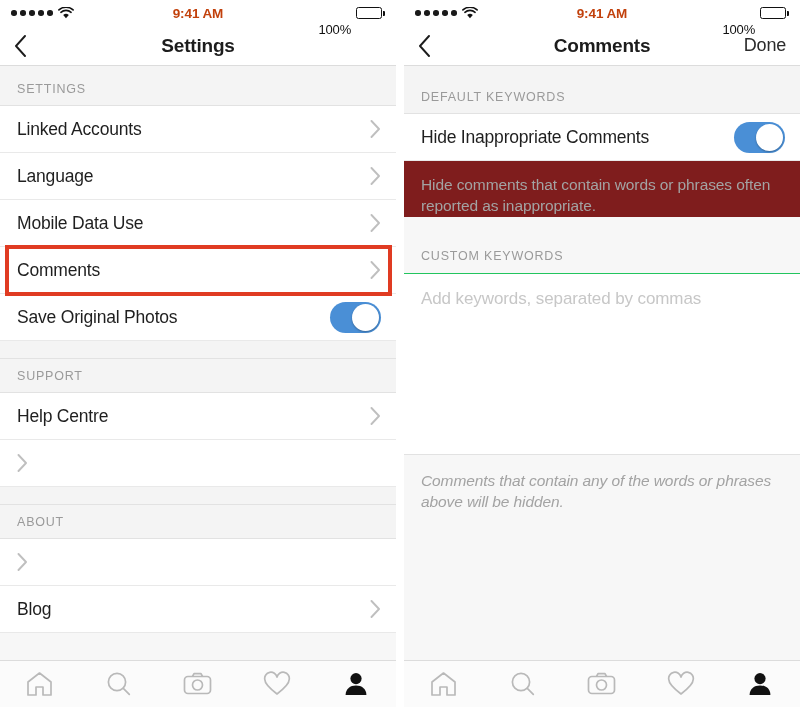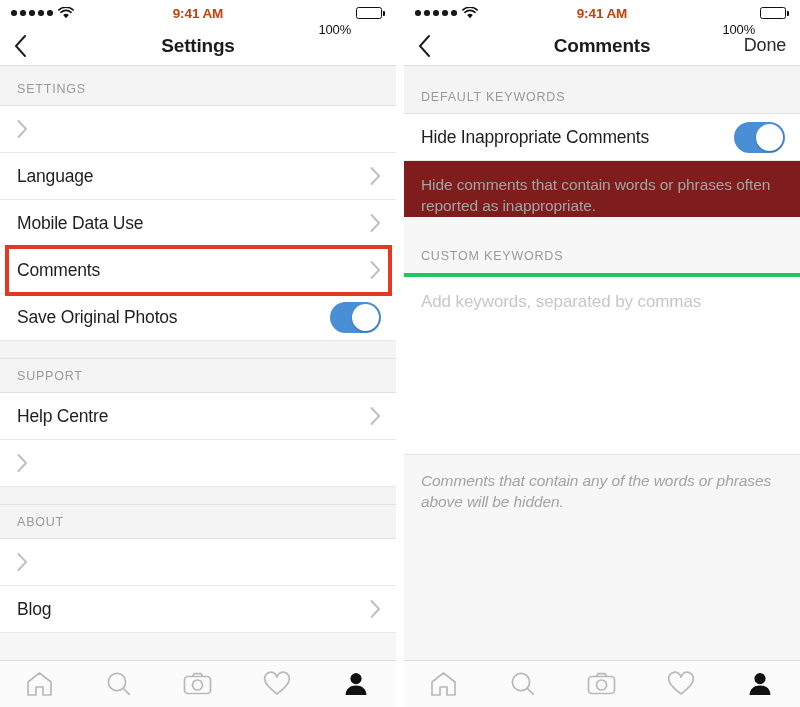--- a/index.html
+++ b/index.html
@@ -123,21 +123,21 @@
   
   .desc {
     background: #7f1d1d;
     padding: 13px 17px 0 17px;
     font-size: 15.5px; line-height: 1.38;
     color: #a3a3a3; letter-spacing: -0.1px;
   }
   .spacer-gray { background: #f7f7f7; }
   .kw-area {
     background: #ffffff;
-    border-top: 4px solid #22c55e;
+    border-top: 1px solid #22c55e;
     border-bottom: 1px solid #e2e2e2;
     padding: 15px 17px;
     height: 182px;
     font-size: 17px; color: #c7c7c7; letter-spacing: -0.1px;
     cursor: text;
   }
   .footnote {
     background: #f7f7f7;
     padding: 15px 17px 0 17px;
     font-size: 15.5px; line-height: 1.38;
@@ -192,20 +192,21 @@
         </svg>
       </div>
       <div class="nav-title">Settings</div>
     </div>
 
     <div class="body">
 
       <div class="section-head">SETTINGS</div>
 
       <div class="row">
+        <span class="row-label">Linked Accounts</span>
         <svg class="chev" viewBox="0 0 11 18">
             <path d="M1.5 1 L9 9 L1.5 17" stroke="#b4b4b4" stroke-width="1.9" fill="none" stroke-linecap="round" stroke-linejoin="round"></path>
           </svg>
       </div>
 
       <div class="row">
         <span class="row-label">Language</span>
         <svg class="chev" viewBox="0 0 11 18">
             <path d="M1.5 1 L9 9 L1.5 17" stroke="#b4b4b4" stroke-width="1.9" fill="none" stroke-linecap="round" stroke-linejoin="round"></path>
           </svg>

